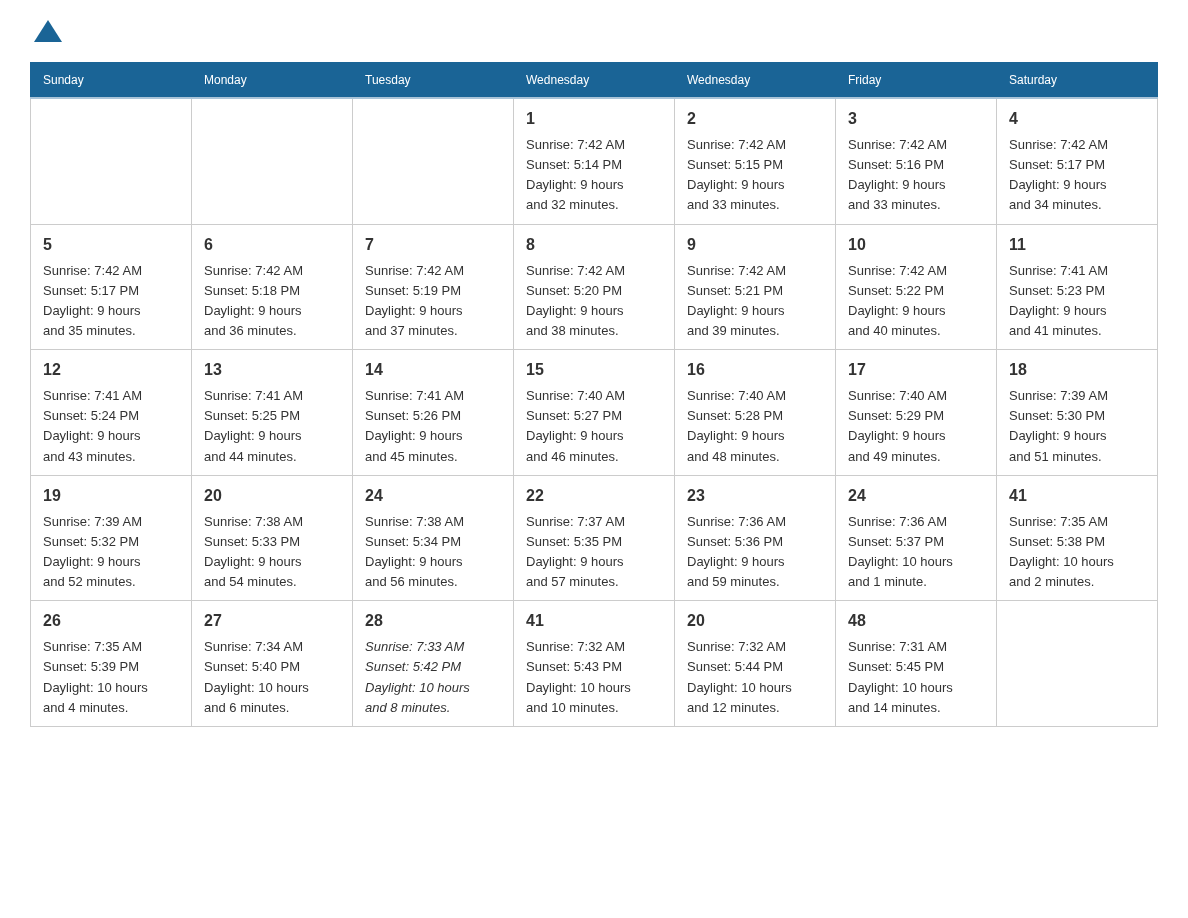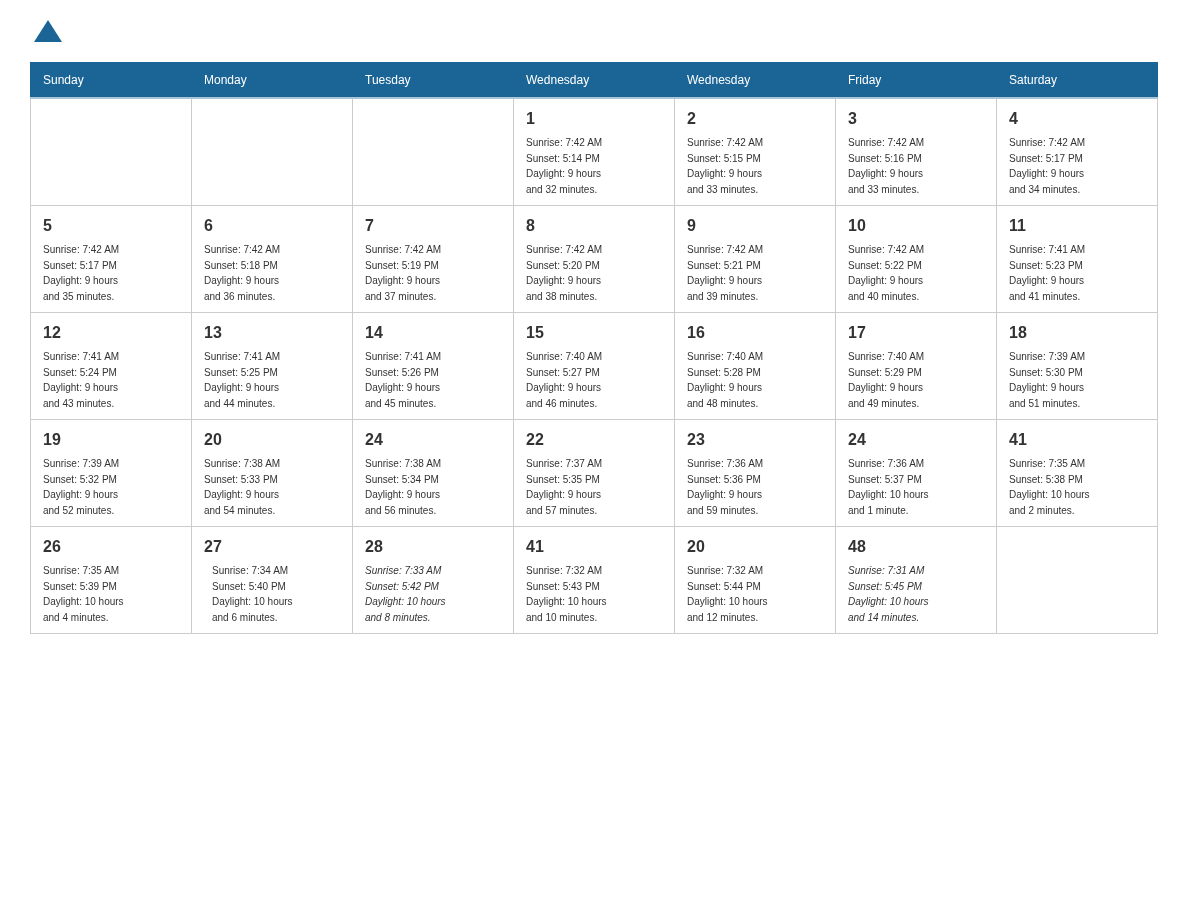--- a/index.html
+++ b/index.html
@@ -84,21 +84,21 @@
       min-height: 90px;
     }
     .day-number {
       font-size: 16px;
       font-weight: bold;
       color: #333;
       display: block;
       margin-bottom: 4px;
     }
     .day-info {
-      font-size: 10px;
+      font-size: 13px;
       color: #333;
       line-height: 1.55;
     }
     .empty-cell {
       background: #fff;
     }
     tbody tr td {
       border-top: 2px solid #aac4d8;
       border-bottom: 1px solid #ddd;
       border-left: 1px solid #ddd;
@@ -327,21 +327,21 @@
       <tr>
         <td>
           <span class="day-number">26</span>
           <div class="day-info" style="white-space: pre-line;">Sunrise: 7:35 AM
 Sunset: 5:39 PM
 Daylight: 10 hours
 and 4 minutes.</div>
         </td>
         <td>
           <span class="day-number">27</span>
-          <div class="day-info" style="white-space: pre-line; margin-left: 8px;">Sunrise: 7:34 AM
+          <div class="day-info" style="white-space: pre-line;">Sunrise: 7:34 AM
 Sunset: 5:40 PM
 Daylight: 10 hours
 and 6 minutes.</div>
         </td>
         <td>
           <span class="day-number">28</span>
           <div class="day-info" style="white-space: pre-line; font-style: italic;">Sunrise: 7:33 AM
 Sunset: 5:42 PM
 Daylight: 10 hours
 and 8 minutes.</div>
@@ -355,21 +355,21 @@
         </td>
         <td>
           <span class="day-number">20</span>
           <div class="day-info" style="white-space: pre-line;">Sunrise: 7:32 AM
 Sunset: 5:44 PM
 Daylight: 10 hours
 and 12 minutes.</div>
         </td>
         <td>
           <span class="day-number">48</span>
-          <div class="day-info" style="white-space: pre-line; font-style: italic;">Sunrise: 7:31 AM
+          <div class="day-info" style="white-space: pre-line;">Sunrise: 7:31 AM
 Sunset: 5:45 PM
 Daylight: 10 hours
 and 14 minutes.</div>
         </td>
         <td class="empty-cell"></td>
       </tr>
     </tbody>
 </table>
 
 </body></html>

